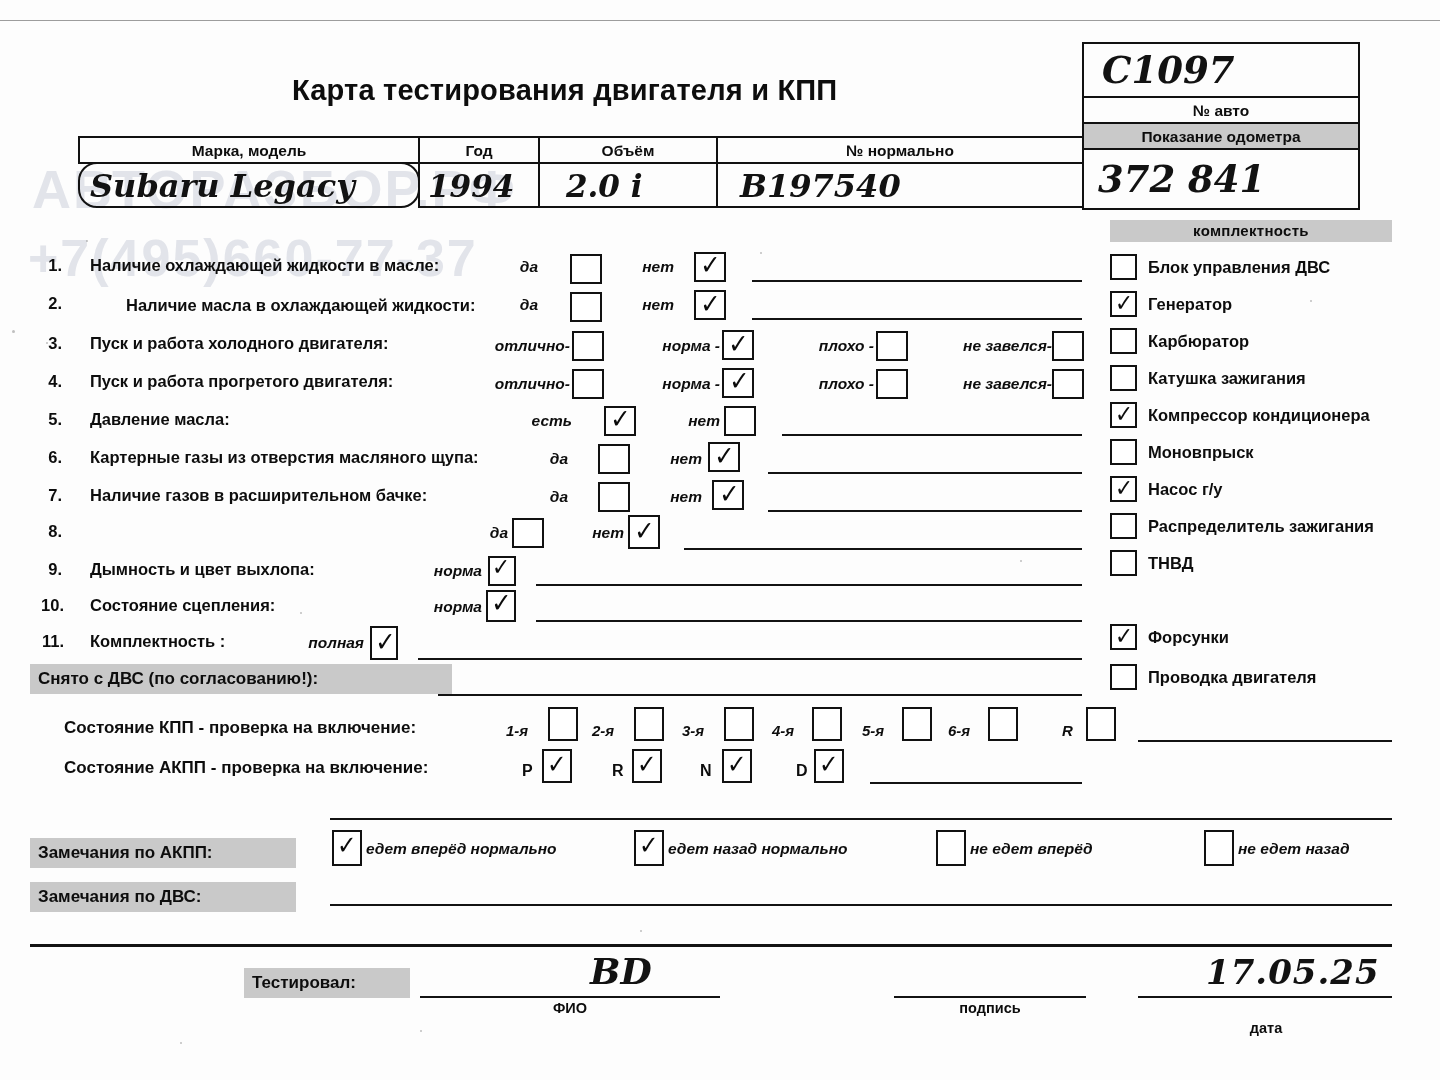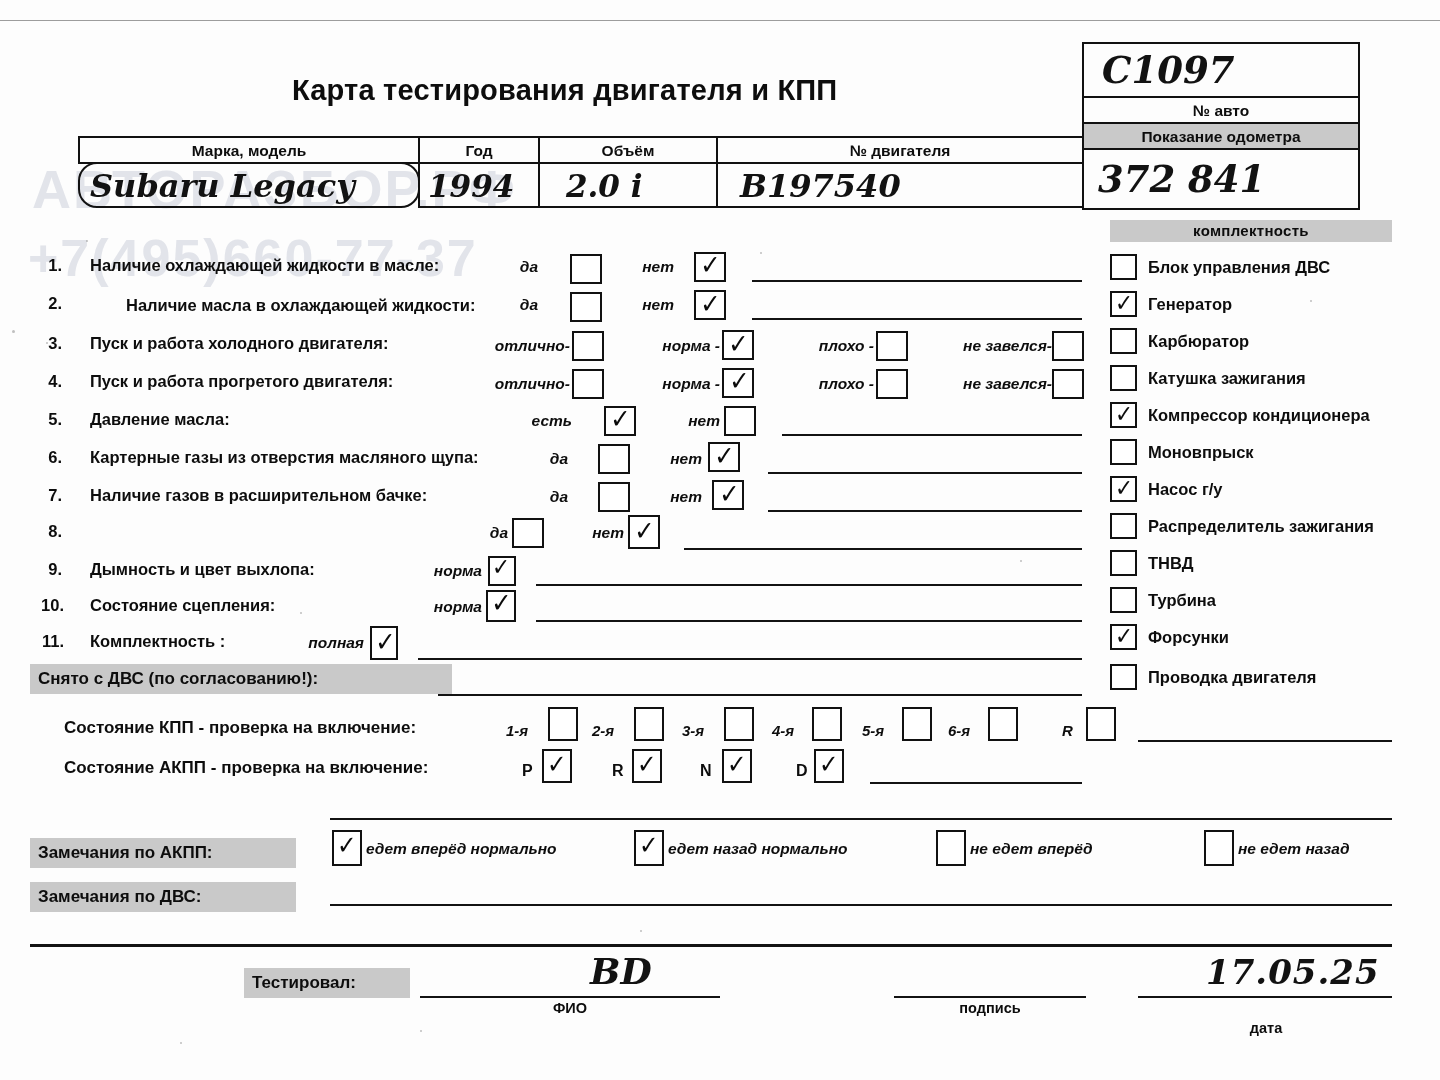--- a/index.html
+++ b/index.html
@@ -90,21 +90,21 @@
     <div class="cell hand" style="top:0;height:56px;font-size:37px;line-height:52px;padding-left:18px;">C1097</div>
     <div class="cell" style="top:54px;height:28px;font-size:15.5px;font-weight:700;text-align:center;line-height:25px;">№ авто</div>
     <div class="cell shade" style="top:80px;height:28px;font-size:15.5px;font-weight:700;text-align:center;line-height:25px;">Показание одометра</div>
     <div class="cell hand" style="top:106px;height:62px;font-size:37px;line-height:58px;padding-left:14px;">372 841</div>
   </div>
 
   <div class="htab">
     <div class="cell hd" style="left:0;width:342px;">Марка, модель</div>
     <div class="cell hd" style="left:340px;width:122px;">Год</div>
     <div class="cell hd" style="left:460px;width:180px;">Объём</div>
-    <div class="cell hd" style="left:638px;width:368px;">№ двигателя</div>
+    <div class="cell hd" style="left:638px;width:368px;">№ нормально</div>
 
     <div class="cell vl hand" style="left:0;width:342px;font-size:32px;line-height:44px;padding-left:10px;border-radius:19px;">Subaru Legacy</div>
     <div class="cell vl hand" style="left:340px;width:122px;font-size:31px;line-height:44px;padding-left:8px;">1994</div>
     <div class="cell vl hand" style="left:460px;width:180px;font-size:31px;line-height:44px;padding-left:26px;">2.0 i</div>
     <div class="cell vl hand" style="left:638px;width:368px;font-size:32px;line-height:44px;padding-left:22px;">B197540</div>
   </div>
 
   <div class="num" style="left:36px;top:256px;">1.</div>
   <div class="qtxt" style="left:90px;top:256px;">Наличие охлаждающей жидкости в масле:</div>
   <div class="opt" style="left:470px;top:258px;width:68px;">да</div>
@@ -253,24 +253,20 @@
       </div>
     <div class="eqlbl">Насос г/у</div>
   </div>
   <div class="eqrow" style="top:511px;">
     <div class="eqbox"></div>
     <div class="eqlbl">Распределитель зажигания</div>
   </div>
   <div class="eqrow" style="top:548px;">
     <div class="eqbox"></div>
     <div class="eqlbl">ТНВД</div>
-  </div>
-  <div class="eqrow" style="top:585px;">
-    <div class="eqbox"></div>
-    <div class="eqlbl">Турбина</div>
   </div>
   <div class="eqrow" style="top:622px;">
     <div class="eqbox">
         <div class="eqtick">✓</div>
       </div>
     <div class="eqlbl">Форсунки</div>
   </div>
   <div class="eqrow" style="top:662px;">
     <div class="eqbox"></div>
     <div class="eqlbl">Проводка двигателя</div>

